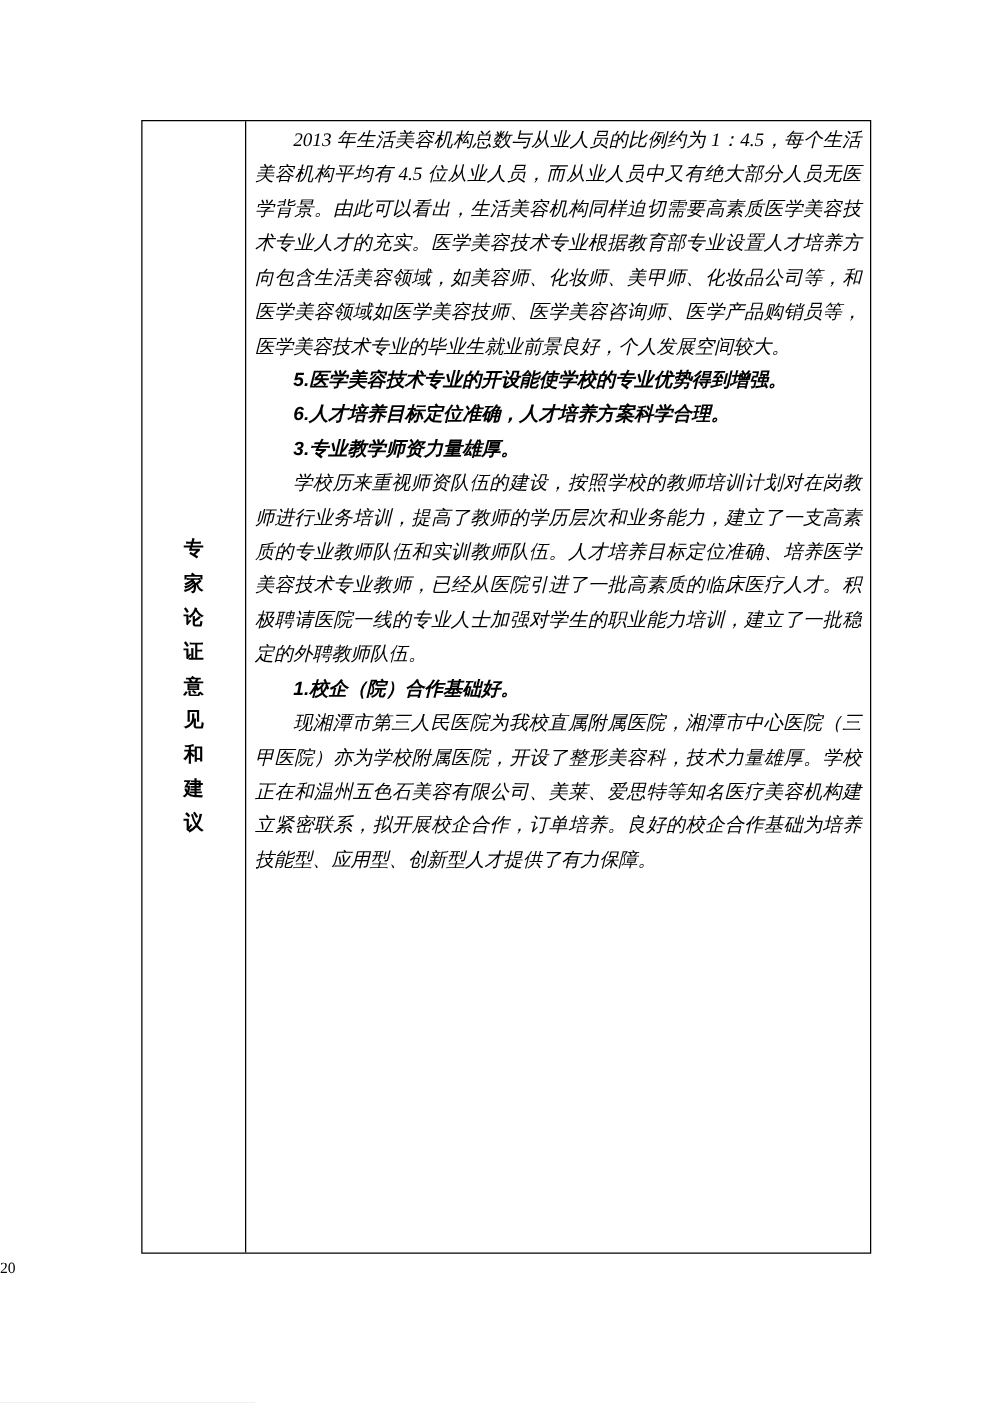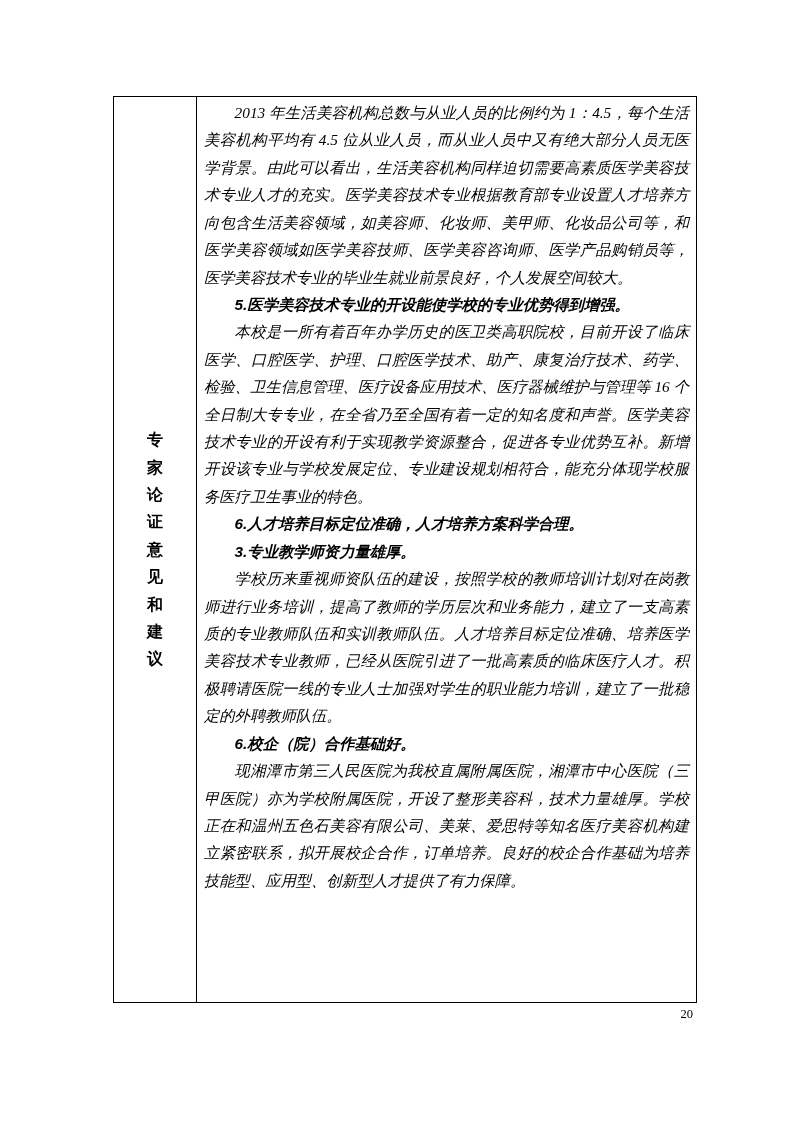--- a/index.html
+++ b/index.html
@@ -55,21 +55,21 @@
   }
   .right-cell p.heading {
     font-weight: bold;
     font-family: "Liberation Sans", sans-serif;
   }
   .page-number {
     position: absolute;
     top: 1006px;
     left: 0;
     width: 693px;
-    text-align: right;
+    text-align: left;
     font-size: 12.5px;
     line-height: 16px;
   }
 </style>
 </head>
 <body>
 
 <div class="page">
 
   <div class="doc-table">
@@ -84,25 +84,24 @@
         <div>见</div>
         <div>和</div>
         <div>建</div>
         <div>议</div>
       </div>
     </div>
 
     <div class="right-cell">
       <p class="body">2013 年生活美容机构总数与从业人员的比例约为 1：4.5，每个生活美容机构平均有 4.5 位从业人员，而从业人员中又有绝大部分人员无医学背景。由此可以看出，生活美容机构同样迫切需要高素质医学美容技术专业人才的充实。医学美容技术专业根据教育部专业设置人才培养方向包含生活美容领域，如美容师、化妆师、美甲师、化妆品公司等，和医学美容领域如医学美容技师、医学美容咨询师、医学产品购销员等，医学美容技术专业的毕业生就业前景良好，个人发展空间较大。</p>
       <p class="heading">5.医学美容技术专业的开设能使学校的专业优势得到增强。</p>
-      <p class="body">本校是一所有着百年办学历史的医卫类高职院校，目前开设了临床医学、口腔医学、护理、口腔医学技术、助产、康复治疗技术、药学、检验、卫生信息管理、医疗设备应用技术、医疗器械维护与管理等 16 个全日制大专专业，在全省乃至全国有着一定的知名度和声誉。医学美容技术专业的开设有利于实现教学资源整合，促进各专业优势互补。新增开设该专业与学校发展定位、专业建设规划相符合，能充分体现学校服务医疗卫生事业的特色。</p>
       <p class="heading">6.人才培养目标定位准确，人才培养方案科学合理。</p>
       <p class="heading">3.专业教学师资力量雄厚。</p>
       <p class="body">学校历来重视师资队伍的建设，按照学校的教师培训计划对在岗教师进行业务培训，提高了教师的学历层次和业务能力，建立了一支高素质的专业教师队伍和实训教师队伍。人才培养目标定位准确、培养医学美容技术专业教师，已经从医院引进了一批高素质的临床医疗人才。积极聘请医院一线的专业人士加强对学生的职业能力培训，建立了一批稳定的外聘教师队伍。</p>
-      <p class="heading">6.校企（院）合作基础好。</p>
+      <p class="heading">1.校企（院）合作基础好。</p>
       <p class="body">现湘潭市第三人民医院为我校直属附属医院，湘潭市中心医院（三甲医院）亦为学校附属医院，开设了整形美容科，技术力量雄厚。学校正在和温州五色石美容有限公司、美莱、爱思特等知名医疗美容机构建立紧密联系，拟开展校企合作，订单培养。良好的校企合作基础为培养技能型、应用型、创新型人才提供了有力保障。</p>
     </div>
 
   </div>
 
   <div class="page-number">20</div>
 
 </div>
 
 </body></html>

